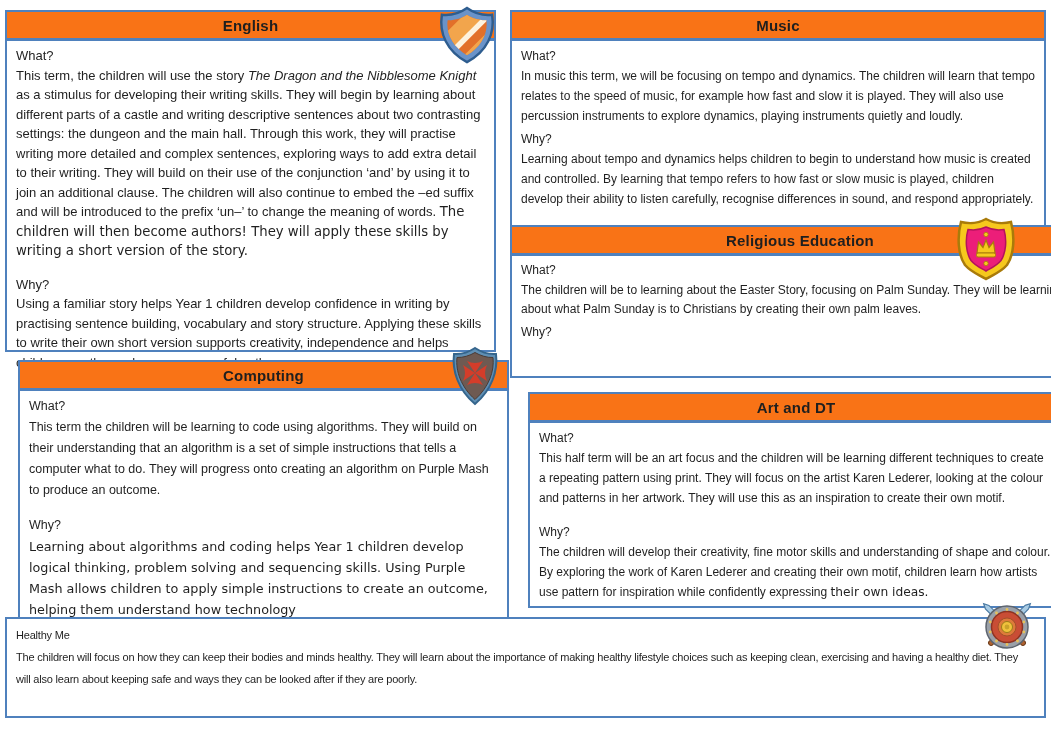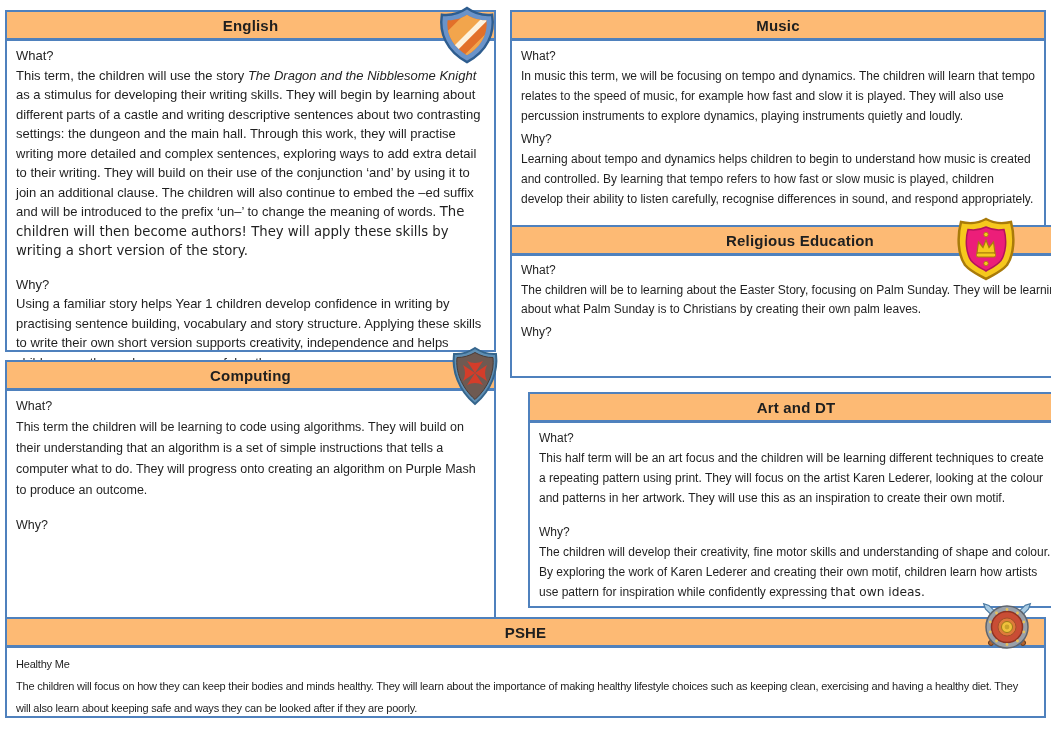--- a/index.html
+++ b/index.html
@@ -6,21 +6,21 @@
   html,body { background:#ffffff; }
   body {
     width:1051px; height:730px; position:relative; overflow:hidden;
     font-family:"Liberation Sans", sans-serif; color:#1f1f1f;
   }
   .box {
     position:absolute; background:#ffffff;
     border:2px solid #4f81bd;
   }
   .box-header {
-    background:#fdba74; border-bottom:3px solid #4f81bd;
+    background:#f97316; border-bottom:3px solid #4f81bd;
     text-align:center; font-weight:bold; font-size:15px;
     padding:5px 0 4px 0; letter-spacing:0.2px;
   }
   .box-body { padding:5px 9px 4px 9px; overflow:hidden; }
   .lbl { font-weight:normal; }
   .para { margin:0; }
   .why-gap { margin-top:14px; }
   .why-sm-gap { margin-top:3px; }
   .italic { font-style:italic;margin-top:12px; }
   .alt { font-family:"DejaVu Sans", sans-serif; font-size:1.02em; }
@@ -28,21 +28,21 @@
   
   .english-body   { font-size:13px;   line-height:19.5px; }
   .computing-body { font-size:12.5px; line-height:21px; }
   .music-body     { font-size:12px;   line-height:20px; }
   .re-body        { font-size:12px;   line-height:19.5px; }
   .art-body       { font-size:12px;   line-height:20px; }
   .pshe-body      { font-size:11px; line-height:22px; letter-spacing:-0.2px; }
 
   
   .box-english   { left:5px;   top:10px;  width:491px;  height:342px; }
-  .box-computing { left:5px;   top:360px; width:491px;  height:280px; }
+  .box-computing { left:18px;   top:360px; width:491px;  height:280px; }
   .box-music     { left:510px; top:10px;  width:536px;  height:236px; }
   .box-re        { left:510px; top:225px; width:580px;  height:153px; }
   .box-art       { left:510px; top:392px; width:536px;  height:216px;margin-left:18px; }
   .box-pshe      { left:5px;   top:617px; width:1041px; height:101px; }
 
   .icon { position:absolute; z-index:6; }
   .icon-english   { left:436px; top:6px;   width:62px; height:58px; }
   .icon-computing { left:449px; top:346px; width:52px; height:60px; }
   .icon-re        { left:953px; top:217px; width:66px; height:64px; }
   .icon-pshe      { left:966px; top:596px; width:82px; height:66px; }
@@ -59,20 +59,21 @@
     <p class="para">Using a familiar story helps Year 1 children develop confidence in writing by practising sentence building, vocabulary and story structure. Applying these skills to write their own short version supports creativity, independence and helps children see themselves as successful authors.</p>
   </div>
 </div>
 
 <div class="box box-computing">
   <div class="box-header">Computing</div>
   <div class="box-body computing-body">
     <div class="lbl">What?</div>
     <p class="para">This term the children will be learning to code using algorithms. They will build on their understanding that an algorithm is a set of simple instructions that tells a computer what to do. They will progress onto creating an algorithm on Purple Mash to produce an outcome.</p>
     <div class="lbl why-gap">Why?</div>
+    <p class="para alt">Learning about algorithms and coding helps Year 1 children develop logical thinking, problem solving and sequencing skills. Using Purple Mash allows children to apply simple instructions to create an outcome, helping them understand how technology</p>
   </div>
 </div>
 
 <div class="box box-music">
   <div class="box-header">Music</div>
   <div class="box-body music-body">
     <div class="lbl">What?</div>
     <p class="para">In music this term, we will be focusing on tempo and dynamics. The children will learn that tempo relates to the speed of music, for example how fast and slow it is played. They will also use percussion instruments to explore dynamics, playing instruments quietly and loudly.</p>
     <div class="lbl why-sm-gap">Why?</div>
     <p class="para">Learning about tempo and dynamics helps children to begin to understand how music is created and controlled. By learning that tempo refers to how fast or slow music is played, children develop their ability to listen carefully, recognise differences in sound, and respond appropriately.</p>
@@ -87,26 +88,25 @@
     <div class="lbl why-sm-gap">Why?</div>
   </div>
 </div>
 
 <div class="box box-art">
   <div class="box-header">Art and DT</div>
   <div class="box-body art-body">
     <div class="lbl">What?</div>
     <p class="para">This half term will be an art focus and the children will be learning different techniques to create a repeating pattern using print.  They will focus on the artist Karen Lederer, looking at the colour and patterns in her artwork.  They will use this as an inspiration to create their own motif.</p>
     <div class="lbl why-gap">Why?</div>
-    <p class="para"><span>The children will develop their creativity, fine motor skills and understanding of shape and colour. By exploring the work of Karen Lederer and creating their own motif, children learn how artists use pattern for inspiration while confidently expressing </span><span class="alt">that own ideas.</span></p>
+    <p class="para"><span>The children will develop their creativity, fine motor skills and understanding of shape and colour. By exploring the work of Karen Lederer and creating their own motif, children learn how artists use pattern for inspiration while confidently expressing </span><span class="alt">their own ideas.</span></p>
   </div>
 </div>
 
 <div class="box box-pshe">
-  <div class="box-header">PSHE</div>
   <div class="box-body pshe-body">
     <div class="lbl">Healthy Me</div>
     <p class="para">The children will focus on how they can keep their bodies and minds healthy.  They will learn about the importance of making healthy lifestyle choices such as keeping clean, exercising and having a healthy diet.  They will also learn about keeping safe and ways they can be looked after if they are poorly.</p>
   </div>
 </div>
 
 <svg class="icon icon-english" viewBox="0 0 64 60" xmlns="http://www.w3.org/2000/svg">
   <path d="M32 2 C39 7 49 10 58 9 C61 28 53 47 32 58 C11 47 3 28 6 9 C15 10 25 7 32 2 Z" fill="#6a93c9" stroke="#2e5d8f" stroke-width="2.5"></path>
   <defs>
     <clipPath id="engClip">

